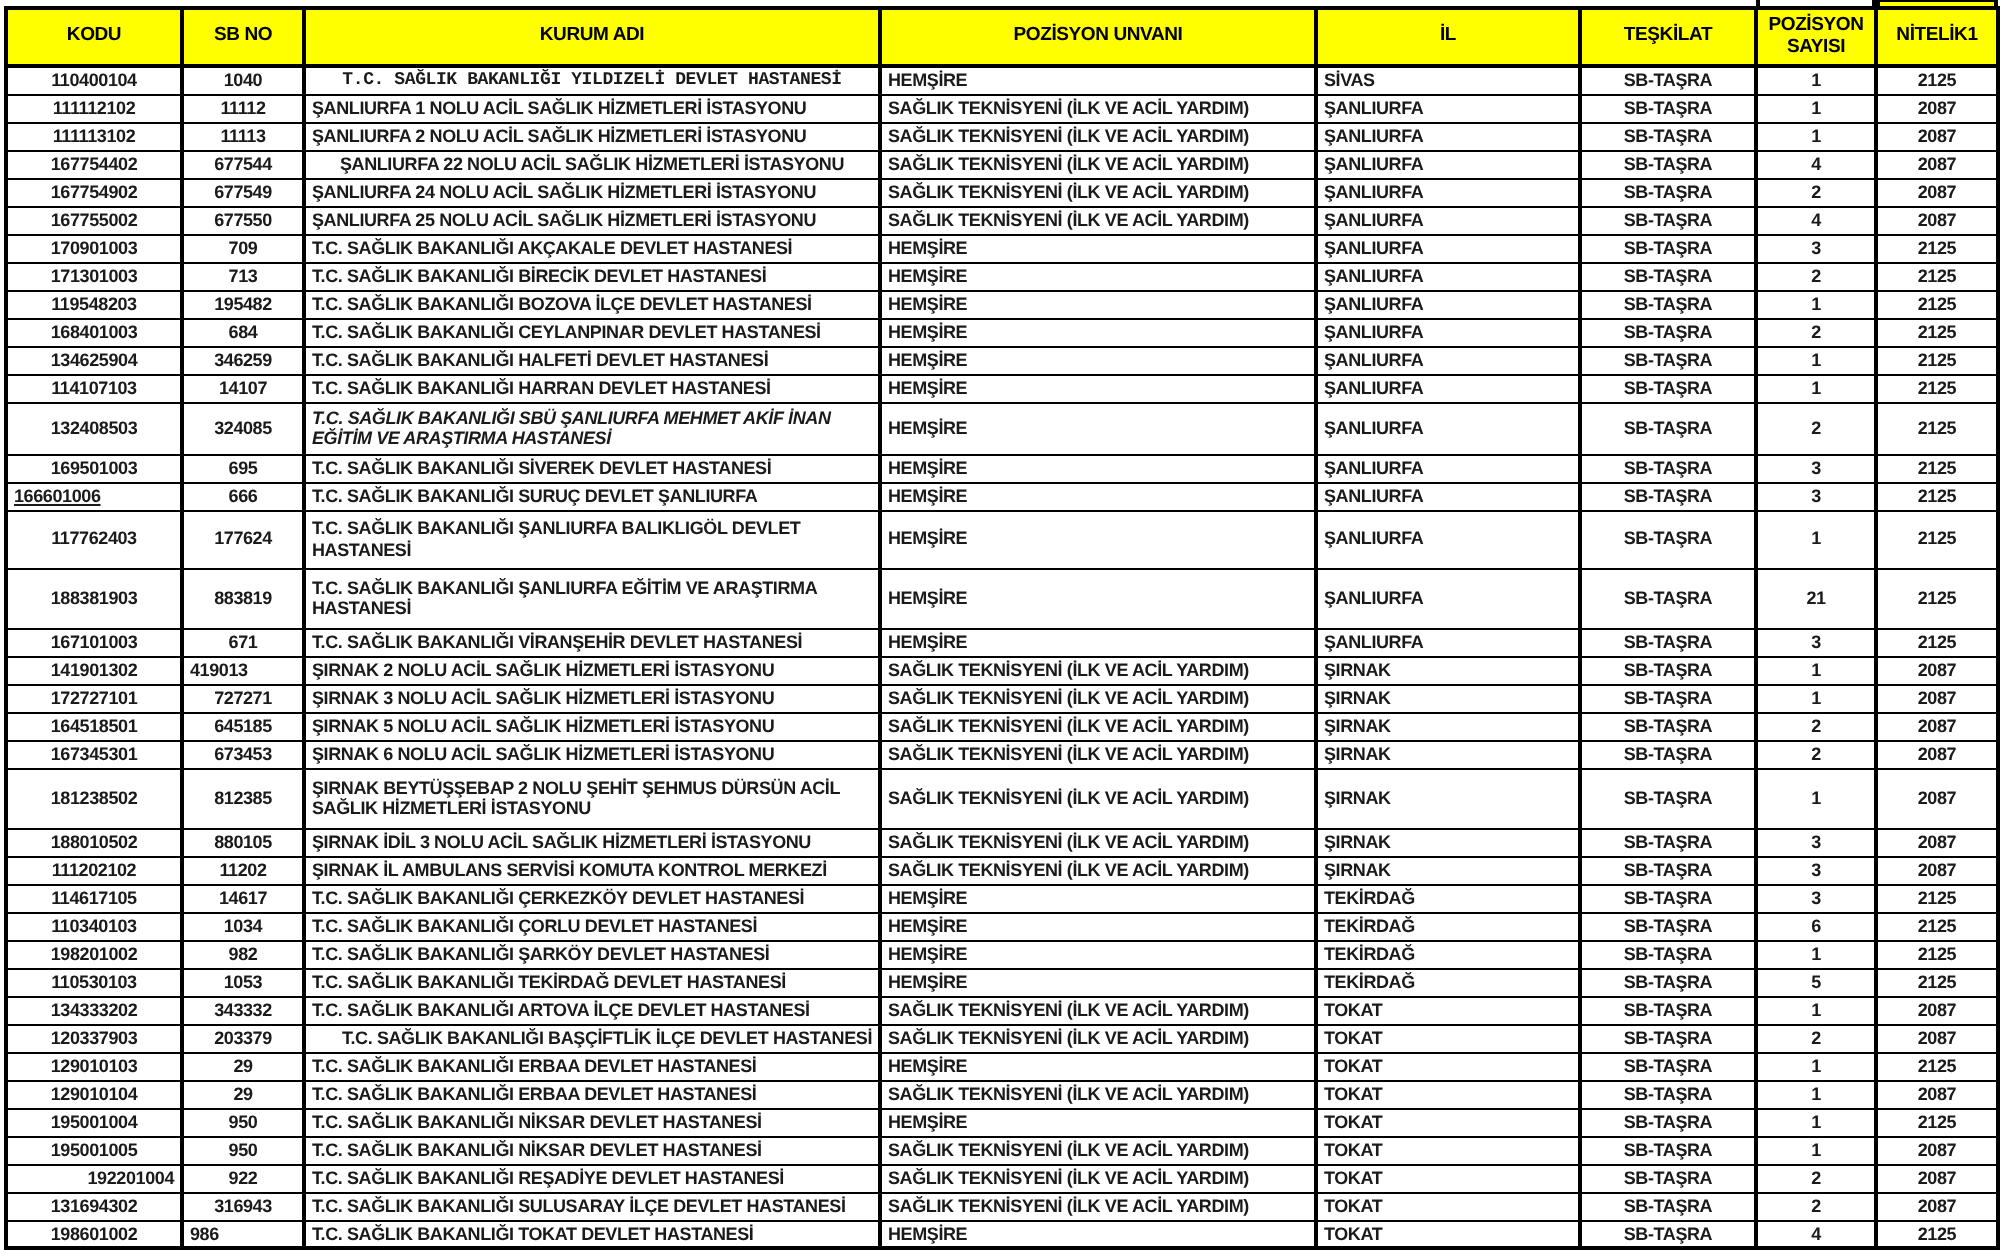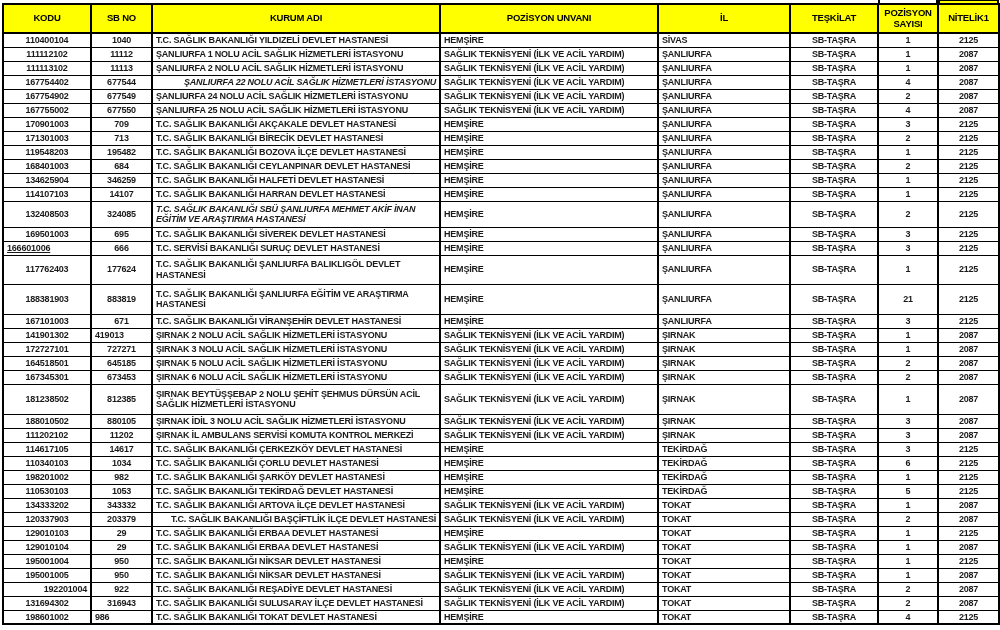--- a/index.html
+++ b/index.html
@@ -63,21 +63,21 @@
         <th>İL</th>
         <th>TEŞKİLAT</th>
         <th>POZİSYON SAYISI</th>
         <th>NİTELİK1</th>
       </tr>
     </thead>
     <tbody>
         <tr>
           <td style="text-align: center;">110400104</td>
           <td style="text-align: center;">1040</td>
-          <td style="text-align: left;">T.C. SAĞLIK BAKANLIĞI YILDIZELİ DEVLET HASTANESİ</td>
+          <td style="text-align: center; font-family: Liberation Mono, monospace;">T.C. SAĞLIK BAKANLIĞI YILDIZELİ DEVLET HASTANESİ</td>
           <td style="text-align: left;">HEMŞİRE</td>
           <td style="text-align: left;">SİVAS</td>
           <td style="text-align: center;">SB-TAŞRA</td>
           <td style="text-align: center;">1</td>
           <td style="text-align: center;">2125</td>
         </tr>
         <tr>
           <td style="text-align: center;">111112102</td>
           <td style="text-align: center;">11112</td>
           <td style="text-align: left;">ŞANLIURFA 1 NOLU ACİL SAĞLIK HİZMETLERİ İSTASYONU</td>
@@ -93,21 +93,21 @@
           <td style="text-align: left;">ŞANLIURFA 2 NOLU ACİL SAĞLIK HİZMETLERİ İSTASYONU</td>
           <td style="text-align: left;">SAĞLIK TEKNİSYENİ (İLK VE ACİL YARDIM)</td>
           <td style="text-align: left;">ŞANLIURFA</td>
           <td style="text-align: center;">SB-TAŞRA</td>
           <td style="text-align: center;">1</td>
           <td style="text-align: center;">2087</td>
         </tr>
         <tr>
           <td style="text-align: center;">167754402</td>
           <td style="text-align: center;">677544</td>
-          <td style="text-align: right; font-style: italic;">ŞANLIURFA 22 NOLU ACİL SAĞLIK HİZMETLERİ İSTASYONU</td>
+          <td style="text-align: center;">ŞANLIURFA 22 NOLU ACİL SAĞLIK HİZMETLERİ İSTASYONU</td>
           <td style="text-align: left;">SAĞLIK TEKNİSYENİ (İLK VE ACİL YARDIM)</td>
           <td style="text-align: left;">ŞANLIURFA</td>
           <td style="text-align: center;">SB-TAŞRA</td>
           <td style="text-align: center;">4</td>
           <td style="text-align: center;">2087</td>
         </tr>
         <tr>
           <td style="text-align: center;">167754902</td>
           <td style="text-align: center;">677549</td>
           <td style="text-align: left;">ŞANLIURFA 24 NOLU ACİL SAĞLIK HİZMETLERİ İSTASYONU</td>
@@ -203,21 +203,21 @@
           <td style="text-align: left;">T.C. SAĞLIK BAKANLIĞI SİVEREK DEVLET HASTANESİ</td>
           <td style="text-align: left;">HEMŞİRE</td>
           <td style="text-align: left;">ŞANLIURFA</td>
           <td style="text-align: center;">SB-TAŞRA</td>
           <td style="text-align: center;">3</td>
           <td style="text-align: center;">2125</td>
         </tr>
         <tr>
           <td style="text-align: left; text-decoration: underline;">166601006</td>
           <td style="text-align: center;">666</td>
-          <td style="text-align: left;">T.C. SERVİSİ BAKANLIĞI SURUÇ DEVLET HASTANESİ</td>
+          <td style="text-align: left;">T.C. SAĞLIK BAKANLIĞI SURUÇ DEVLET ŞANLIURFA</td>
           <td style="text-align: left;">HEMŞİRE</td>
           <td style="text-align: left;">ŞANLIURFA</td>
           <td style="text-align: center;">SB-TAŞRA</td>
           <td style="text-align: center;">3</td>
           <td style="text-align: center;">2125</td>
         </tr>
         <tr style="height: 29px;">
           <td style="text-align: center;">117762403</td>
           <td style="text-align: center;">177624</td>
           <td style="text-align: left;">T.C. SAĞLIK BAKANLIĞI ŞANLIURFA BALIKLIGÖL DEVLET HASTANESİ</td>

